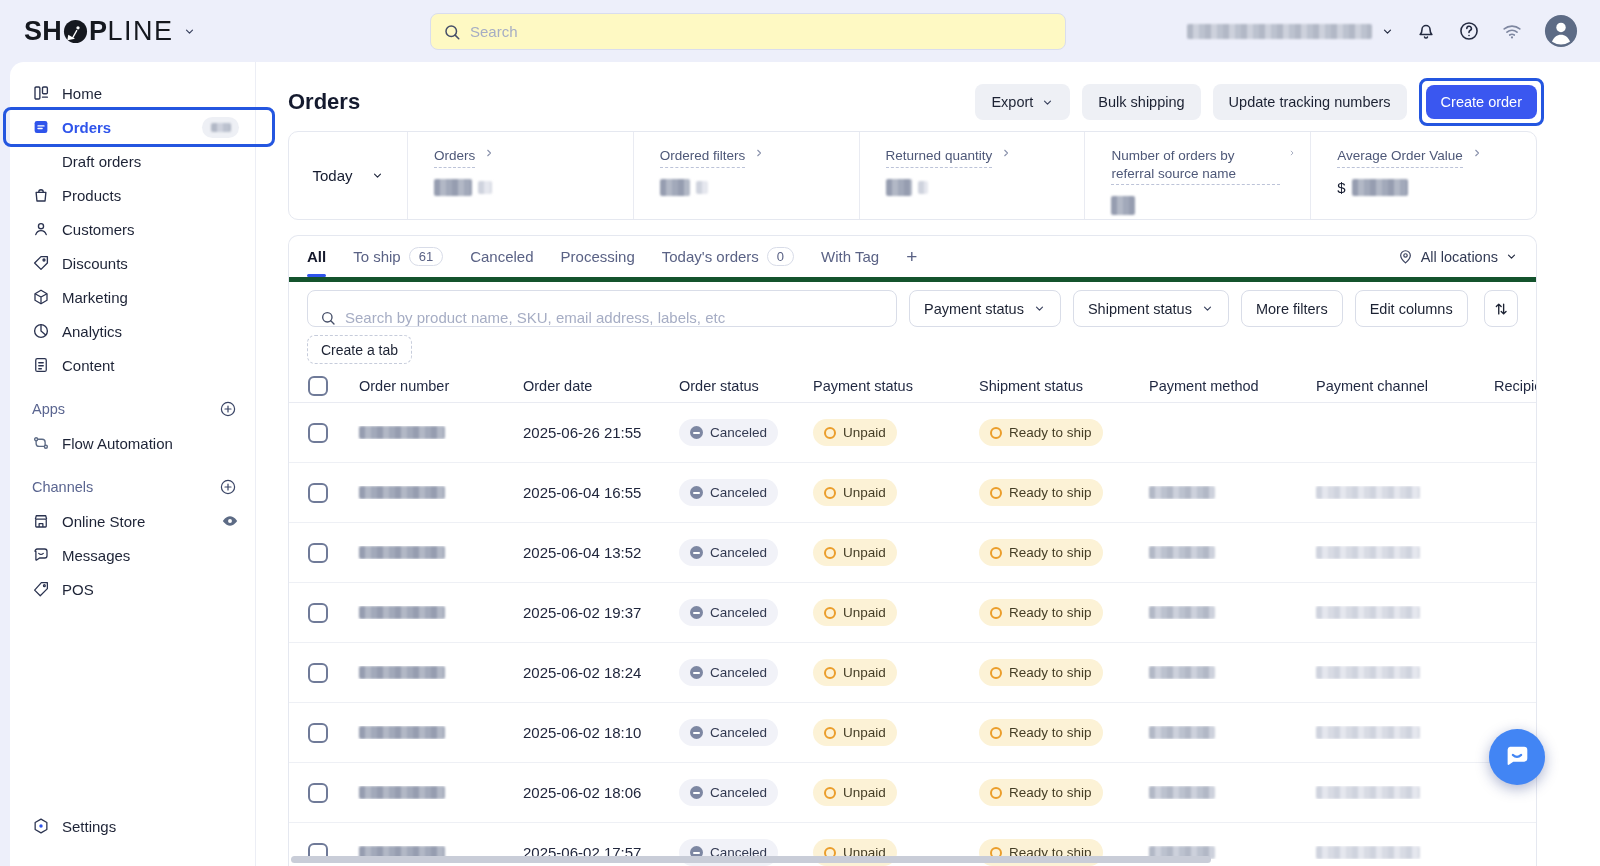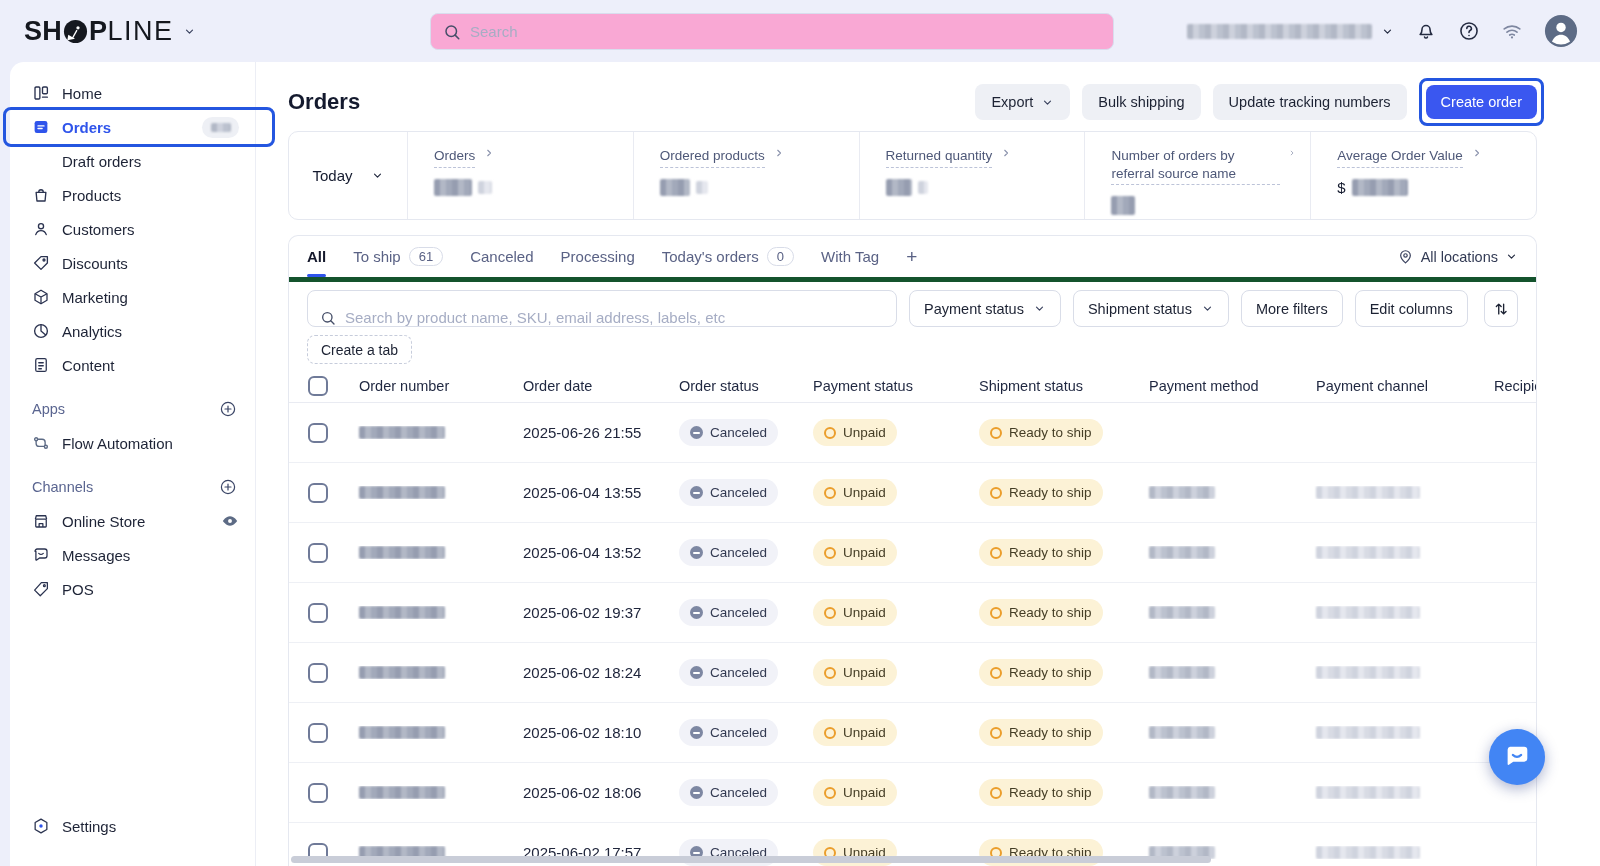--- a/index.html
+++ b/index.html
@@ -5,21 +5,21 @@
 *{margin:0;padding:0;box-sizing:border-box}
 body{font-family:"Liberation Sans","DejaVu Sans",sans-serif;background:#fff}
 .app{position:relative;width:1600px;height:866px;background:#edeffa;overflow:hidden;font-size:14px;color:#141a2e}
 
 .topbar{position:absolute;left:0;top:0;width:100%;height:62px;display:flex;align-items:center;padding:0 24px}
 .logo{display:flex;align-items:center;cursor:pointer}
 .logo-txt{font-size:27px;font-weight:800;letter-spacing:.3px;color:#15181f}
 .logo-txt.lite{font-weight:400;letter-spacing:1.5px}
 .logo-o{width:25px;height:25px;margin:0 1px;display:inline-flex}
 .logo-chev{margin-left:10px;width:15px;height:15px;color:#2a3146}
-.top-search{position:absolute;left:430px;top:13px;width:684px;height:37px;background:#f9a8d4;border:1px solid #d9ddee;border-radius:8px;display:flex;align-items:center;padding:0 12px;gap:9px}
+.top-search{position:absolute;left:430px;top:13px;width:636px;height:37px;background:#fef9c3;border:1px solid #d9ddee;border-radius:8px;display:flex;align-items:center;padding:0 12px;gap:9px}
 .top-search input{border:0;outline:0;flex:1;font-size:15px;color:#141a2e;background:transparent;font-family:inherit}
 .top-search input::placeholder{color:#a6adc4}
 .top-right{position:absolute;right:22px;top:0;height:62px;display:flex;align-items:center;gap:21px}
 .acct{display:flex;align-items:center;gap:9px;cursor:pointer}
 .tb-icn{width:22px;height:22px;display:inline-flex;cursor:pointer}
 .avatar{width:34px;height:34px;display:inline-flex;cursor:pointer}
 
 .mask{display:inline-block;border-radius:2px;filter:blur(1.1px)}
 .m-dark{background-image:repeating-linear-gradient(90deg,#969db0 0 6px,#b2b8c6 6px 12px,#a2a9ba 12px 18px),repeating-linear-gradient(0deg,rgba(255,255,255,.3) 0 4px,rgba(255,255,255,0) 4px 8px)}
 .m-mid{background-image:repeating-linear-gradient(90deg,#b2b8c6 0 6px,#cdd1dc 6px 12px,#bcc2cf 12px 18px),repeating-linear-gradient(0deg,rgba(255,255,255,.3) 0 4px,rgba(255,255,255,0) 4px 8px)}
@@ -370,21 +370,21 @@
                   </svg>
                 </span>
               </div>
               <div class="stat-value">
                 <span class="mask m-dark" style="width: 38px; height: 17px;"></span>
                 <span class="mask m-light" style="width: 14px; height: 13px;"></span>
               </div>
             </div>
             <div class="stat">
               <div class="stat-label">
-                <span class="ul">Ordered products</span>
+                <span class="ul">Ordered filters</span>
                 <span class="chev-r">
                   <svg viewBox="0 0 24 24" fill="none" stroke="currentColor" stroke-width="2.2" stroke-linecap="round" stroke-linejoin="round">
                     <path d="M9.5 6.5L15 12l-5.5 5.5"></path>
                   </svg>
                 </span>
               </div>
               <div class="stat-value">
                 <span class="mask m-dark" style="width: 30px; height: 17px;"></span>
                 <span class="mask m-light" style="width: 12px; height: 13px;"></span>
               </div>
@@ -586,21 +586,21 @@
               <div class="cell" style="width: 140px;"></div>
             </div>
             <div class="trow">
               <div class="cell c0" style="width: 40px;">
                 <span class="cbox"></span>
               </div>
               <div class="cell" style="width: 164px;">
                 <span class="mask m-dark" style="width: 86px; height: 13px;"></span>
               </div>
               <div class="cell" style="width: 156px;">
-                <span class="date-txt">2025-06-04 13:55</span>
+                <span class="date-txt">2025-06-04 16:55</span>
               </div>
               <div class="cell" style="width: 134px;">
                 <span class="badge neutral">
                   <span class="dot-minus"></span>
                   <span>Canceled</span>
                 </span>
               </div>
               <div class="cell" style="width: 166px;">
                 <span class="badge warn">
                   <span class="dot-ring"></span>

